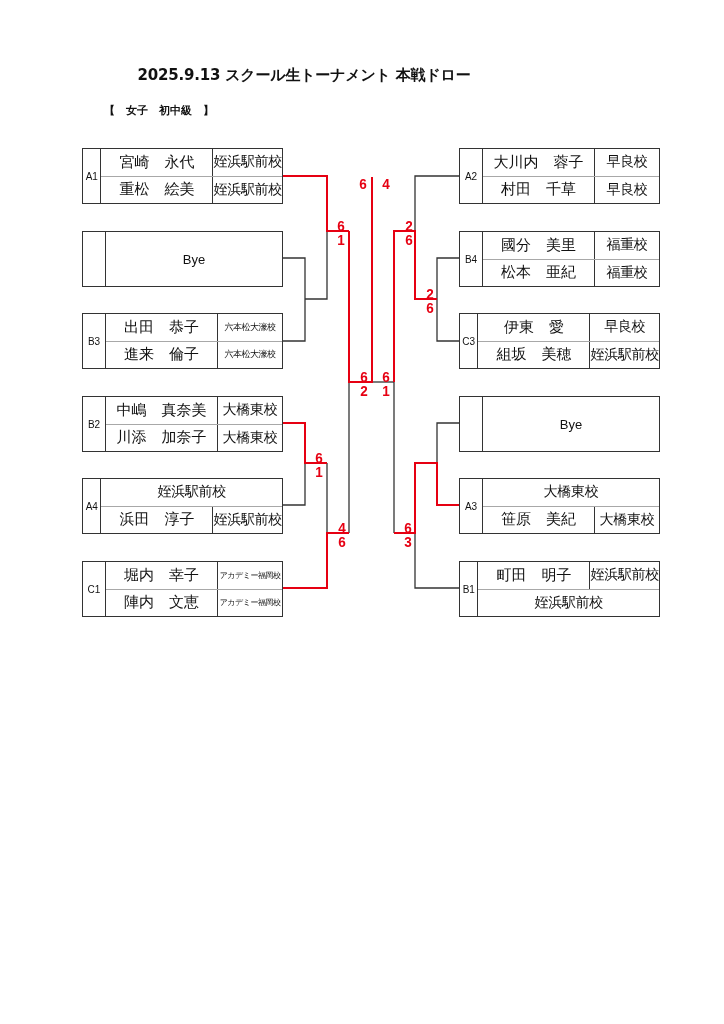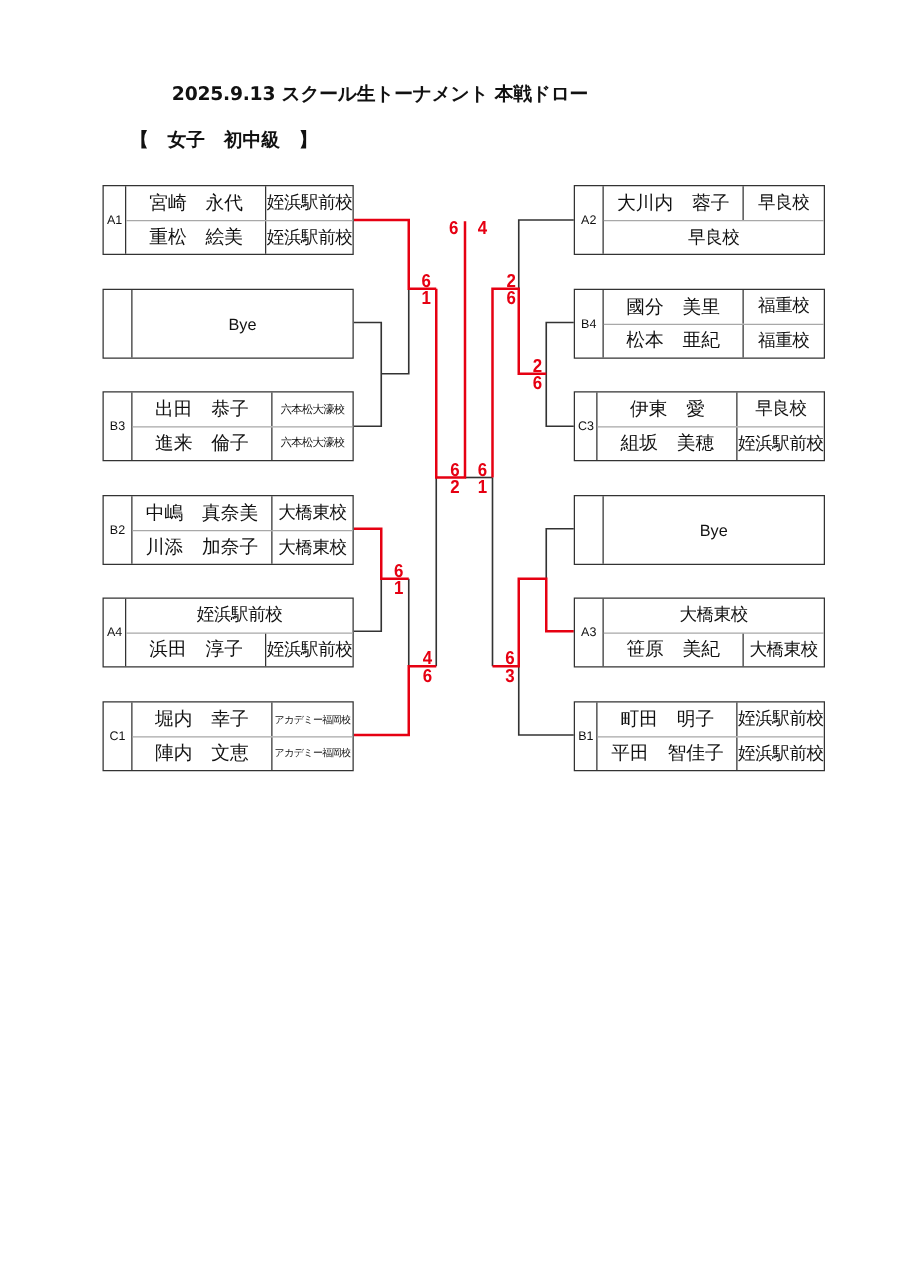--- a/index.html
+++ b/index.html
@@ -1,21 +1,21 @@
 <!DOCTYPE html>
 <html style="--win: #e60012; --line: #333333;"><head>
 <meta charset="utf-8">
 <style>
   :root { --win: #e60012; --line: #333333; }
   html, body { margin: 0; padding: 0; background: #ffffff; }
   body { width: 724px; height: 1024px; position: relative; overflow: hidden;
          font-family: "DejaVu Sans", "Liberation Sans", sans-serif; color: #111; }
   .title { position: absolute; left: 0; top: 66px; width: 608px; text-align: center;
            font-weight: bold; font-size: 15px; letter-spacing: -0.2px; }
-  .subtitle { position: absolute; left: 104px; top: 103px; font-weight: bold; font-size: 15px;
+  .subtitle { position: absolute; left: 104px; top: 103px; font-weight: bold; font-size: 11px;
               white-space: pre; }
   svg.bracket { position: absolute; left: 0; top: 0; width: 724px; height: 1024px; }
   svg.bracket .blk { stroke: var(--line); stroke-width: 1.3; fill: none; }
   svg.bracket .red { stroke: var(--win); stroke-width: 2; fill: none; }
   .box { position: absolute; width: 201px; height: 56px; border: 1.5px solid var(--line);
          box-sizing: border-box; display: flex; background: #fff; }
   .box.left { left: 82px; }
   .box.right { left: 459px; }
   .seed { width: 22px; border-right: 1.5px solid var(--line); display: flex; align-items: center;
           justify-content: center; font-size: 10px; font-family: "Liberation Sans", sans-serif; }
@@ -138,20 +138,21 @@
 </div>
 
 <div class="box right" style="top:148px">
   <div class="seed">A2</div>
   <div class="rows">
     <div class="row">
         <div class="name">大川内　蓉子</div>
         <div class="school">早良校</div>
       </div>
     <div class="row">
+        <div class="name">村田　千草</div>
         <div class="school">早良校</div>
       </div>
   </div>
 </div>
 
 <div class="box right" style="top:231px">
   <div class="seed">B4</div>
   <div class="rows">
     <div class="row">
         <div class="name">國分　美里</div>
@@ -197,21 +198,20 @@
 </div>
 
 <div class="box right" style="top:561px">
   <div class="seed">B1</div>
   <div class="rows">
     <div class="row">
         <div class="name">町田　明子</div>
         <div class="school">姪浜駅前校</div>
       </div>
     <div class="row">
-        <div class="name">平田　智佳子</div>
         <div class="school">姪浜駅前校</div>
       </div>
   </div>
 </div>
 
 <div class="score" style="left:363px;top:183px"><span>6</span></div>
 <div class="score" style="left:386px;top:183px"><span>4</span></div>
 
 <div class="score" style="left:341px;top:225px"><span>6</span></div>
 <div class="score" style="left:341px;top:239px"><span>1</span></div>

